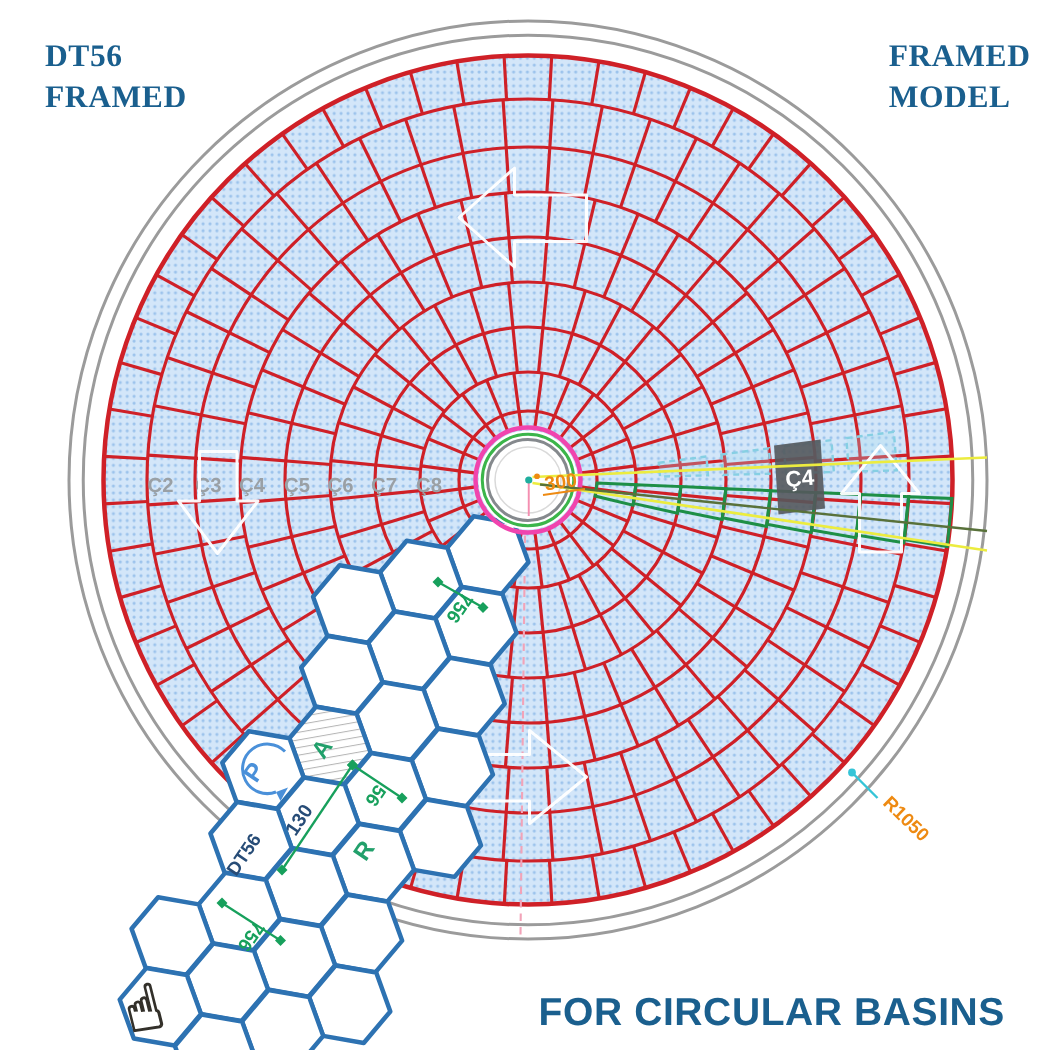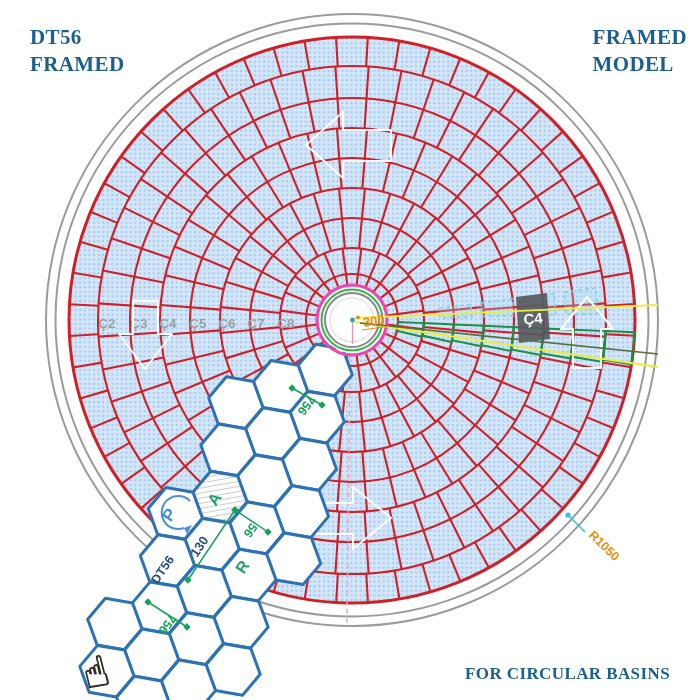--- a/index.html
+++ b/index.html
@@ -4,22 +4,22 @@
 <style>
   html,body{margin:0;padding:0;background:#ffffff;}
   #stage{position:relative;width:700px;height:700px;background:#ffffff;overflow:hidden;
          font-family:"Liberation Sans",sans-serif;}
   #diagram{position:absolute;left:0;top:0;}
   .title{position:absolute;font-family:"Liberation Serif",serif;font-weight:bold;
          color:#1a5f8e;font-size:21px;line-height:27px;letter-spacing:.4px;white-space:pre;}
   #title-left{left:30px;top:24px;text-align:left;}
   #title-right{right:13px;top:24px;text-align:left;}
   #footer{position:absolute;right:30px;bottom:13px;text-align:right;
-          font-family:Liberation Serif, serif;font-weight:bold;color:#1a5f8e;
-          font-size:17px;line-height:26px;letter-spacing:.4px;}
+          font-family:Liberation Sans, sans-serif;font-weight:bold;color:#1a5f8e;
+          font-size:26px;line-height:26px;letter-spacing:.4px;}
 </style>
 </head>
 <body>
 
 <div id="stage">
   <svg id="diagram" width="700" height="700" viewBox="0 0 700 700">
       <defs>
         <pattern id="dots" width="4.6" height="4.6" patternUnits="userSpaceOnUse">
           <rect width="4.6" height="4.6" fill="#d3e6f9"></rect>
           <circle cx="2" cy="2" r="1.05" fill="#9cc3ec"></circle>

